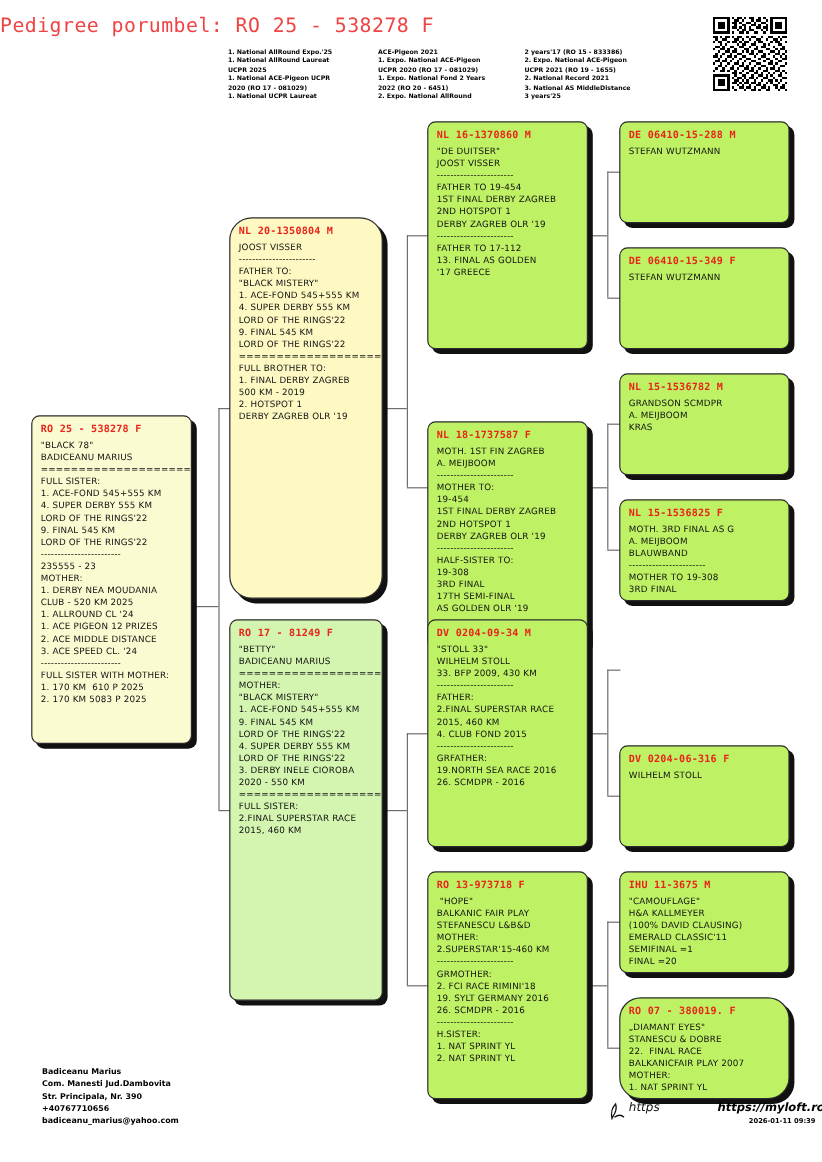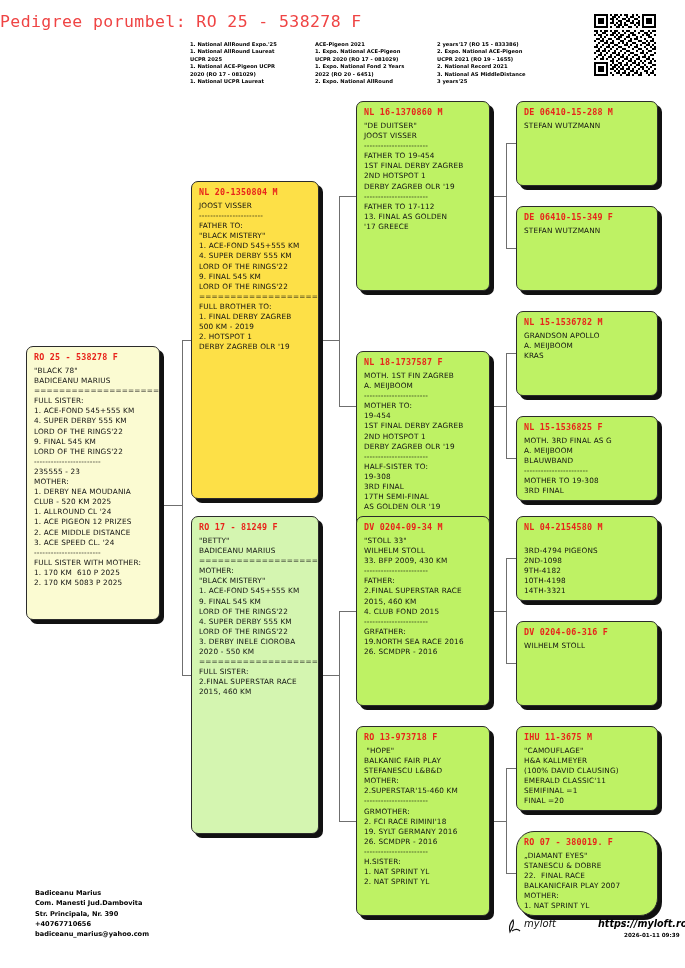--- a/index.html
+++ b/index.html
@@ -49,21 +49,21 @@
     font-family:"DejaVu Sans Mono","Liberation Mono",monospace;
     font-weight:bold;font-size:8.4px;color:#e8241b;letter-spacing:0.2px;
     white-space:pre;margin-bottom:4px;
   }
   .card .body{
     font-family:"DejaVu Sans","Liberation Sans",sans-serif;
     font-size:7.3px;line-height:10.1px;color:#111;white-space:pre;
     letter-spacing:0.15px;
   }
   .yellow{background:#fbfbd2;}
-  .green1{background:#fde047;}
+  .green1{background:#fef9c3;border-radius:19px;}
   .green2{background:#d4f5b0;}
   .white{background:#bef264;}
 
   
   #c-subject{left:26px;top:346px;width:134px;height:274px;}
   #c-sire   {left:191px;top:181px;width:128px;height:318px;}
   #c-dam    {left:191px;top:516px;width:128px;height:318px;}
 
   #c-ss {left:356px;top:101px;width:134px;height:190px;}
   #c-sd {left:356px;top:311px;width:134px;height:190px;margin-top:40px;}
@@ -562,44 +562,35 @@
     <div class="body">STEFAN WUTZMANN</div>
   </div>
 
   <div class="card white" id="c-ssd">
     <div class="hdr">DE 06410-15-349 F</div>
     <div class="body">STEFAN WUTZMANN</div>
   </div>
 
   <div class="card white" id="c-sds">
     <div class="hdr">NL 15-1536782 M</div>
-    <div class="body">GRANDSON APOLLO
+    <div class="body">GRANDSON SCMDPR
 A. MEIJBOOM
 KRAS</div>
   </div>
 
   <div class="card white" id="c-sdd">
     <div class="hdr">NL 15-1536825 F</div>
     <div class="body">MOTH. 3RD FINAL AS G
 A. MEIJBOOM
 BLAUWBAND
 -----------------------
 MOTHER TO 19-308
 3RD FINAL</div>
   </div>
 
-  <div class="card white" id="c-dss">
-    <div class="hdr">NL 04-2154580 M</div>
-    <div class="body">
-3RD-4794 PIGEONS
-2ND-1098
-9TH-4182
-10TH-4198
-14TH-3321</div>
-  </div>
 
   <div class="card white" id="c-dsd">
     <div class="hdr">DV 0204-06-316 F</div>
     <div class="body">WILHELM STOLL</div>
   </div>
 
   <div class="card white" id="c-dds">
     <div class="hdr">IHU 11-3675 M</div>
     <div class="body">"CAMOUFLAGE"
 H&amp;A KALLMEYER
@@ -624,19 +615,19 @@
 Str. Principala, Nr. 390
 +40767710656
 badiceanu_marius@yahoo.com</div>
 
   <div class="brand">
     <div class="brand-mark">
       <svg width="86" height="20" viewBox="0 0 86 20">
         <path d="M4 16 C3 12 4 7 7 4 C8 7 7 11 5 14 Z" fill="none" stroke="#111" stroke-width="1.1"></path>
         <path d="M6 15 C9 13 12 13 14 15" fill="none" stroke="#111" stroke-width="1.1"></path>
       </svg>
-      <div class="myloft-txt">myloft</div>
+      <div class="myloft-txt">https</div>
     </div>
     <div class="brand-url">https://myloft.ro</div>
     <div class="brand-date">2026-01-11 09:39</div>
   </div>
 
 </div>
 
 </body></html>

